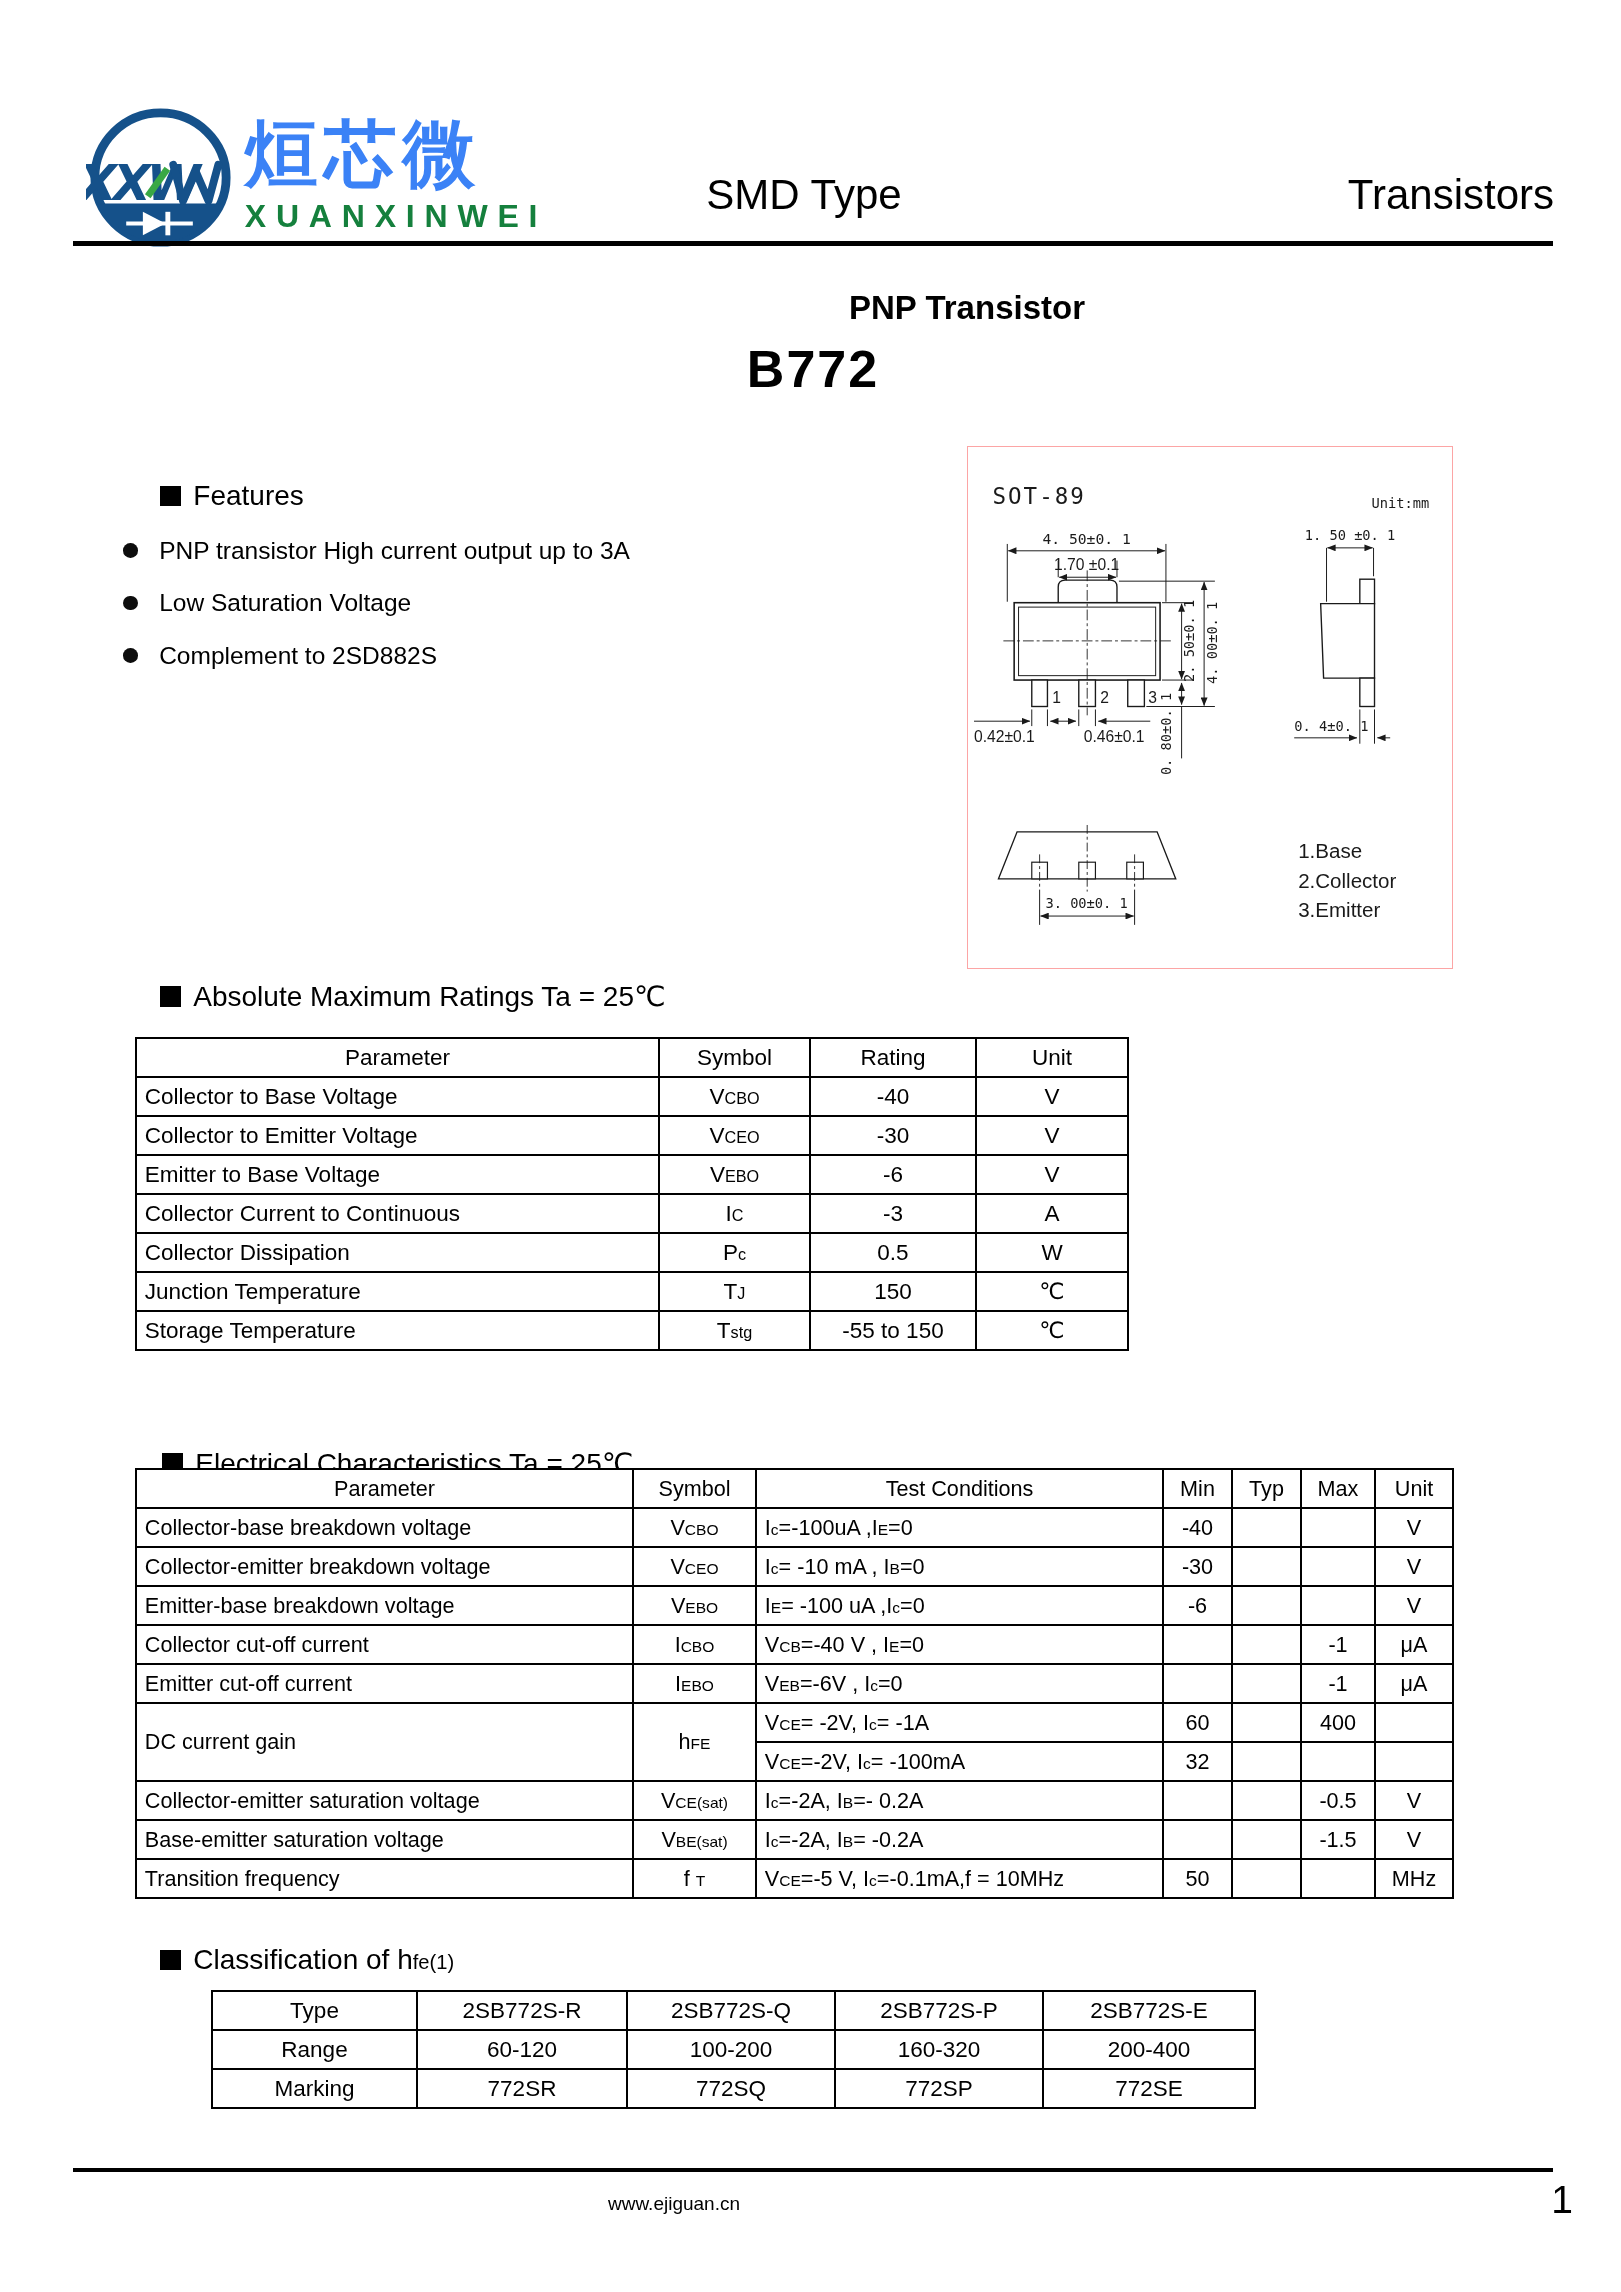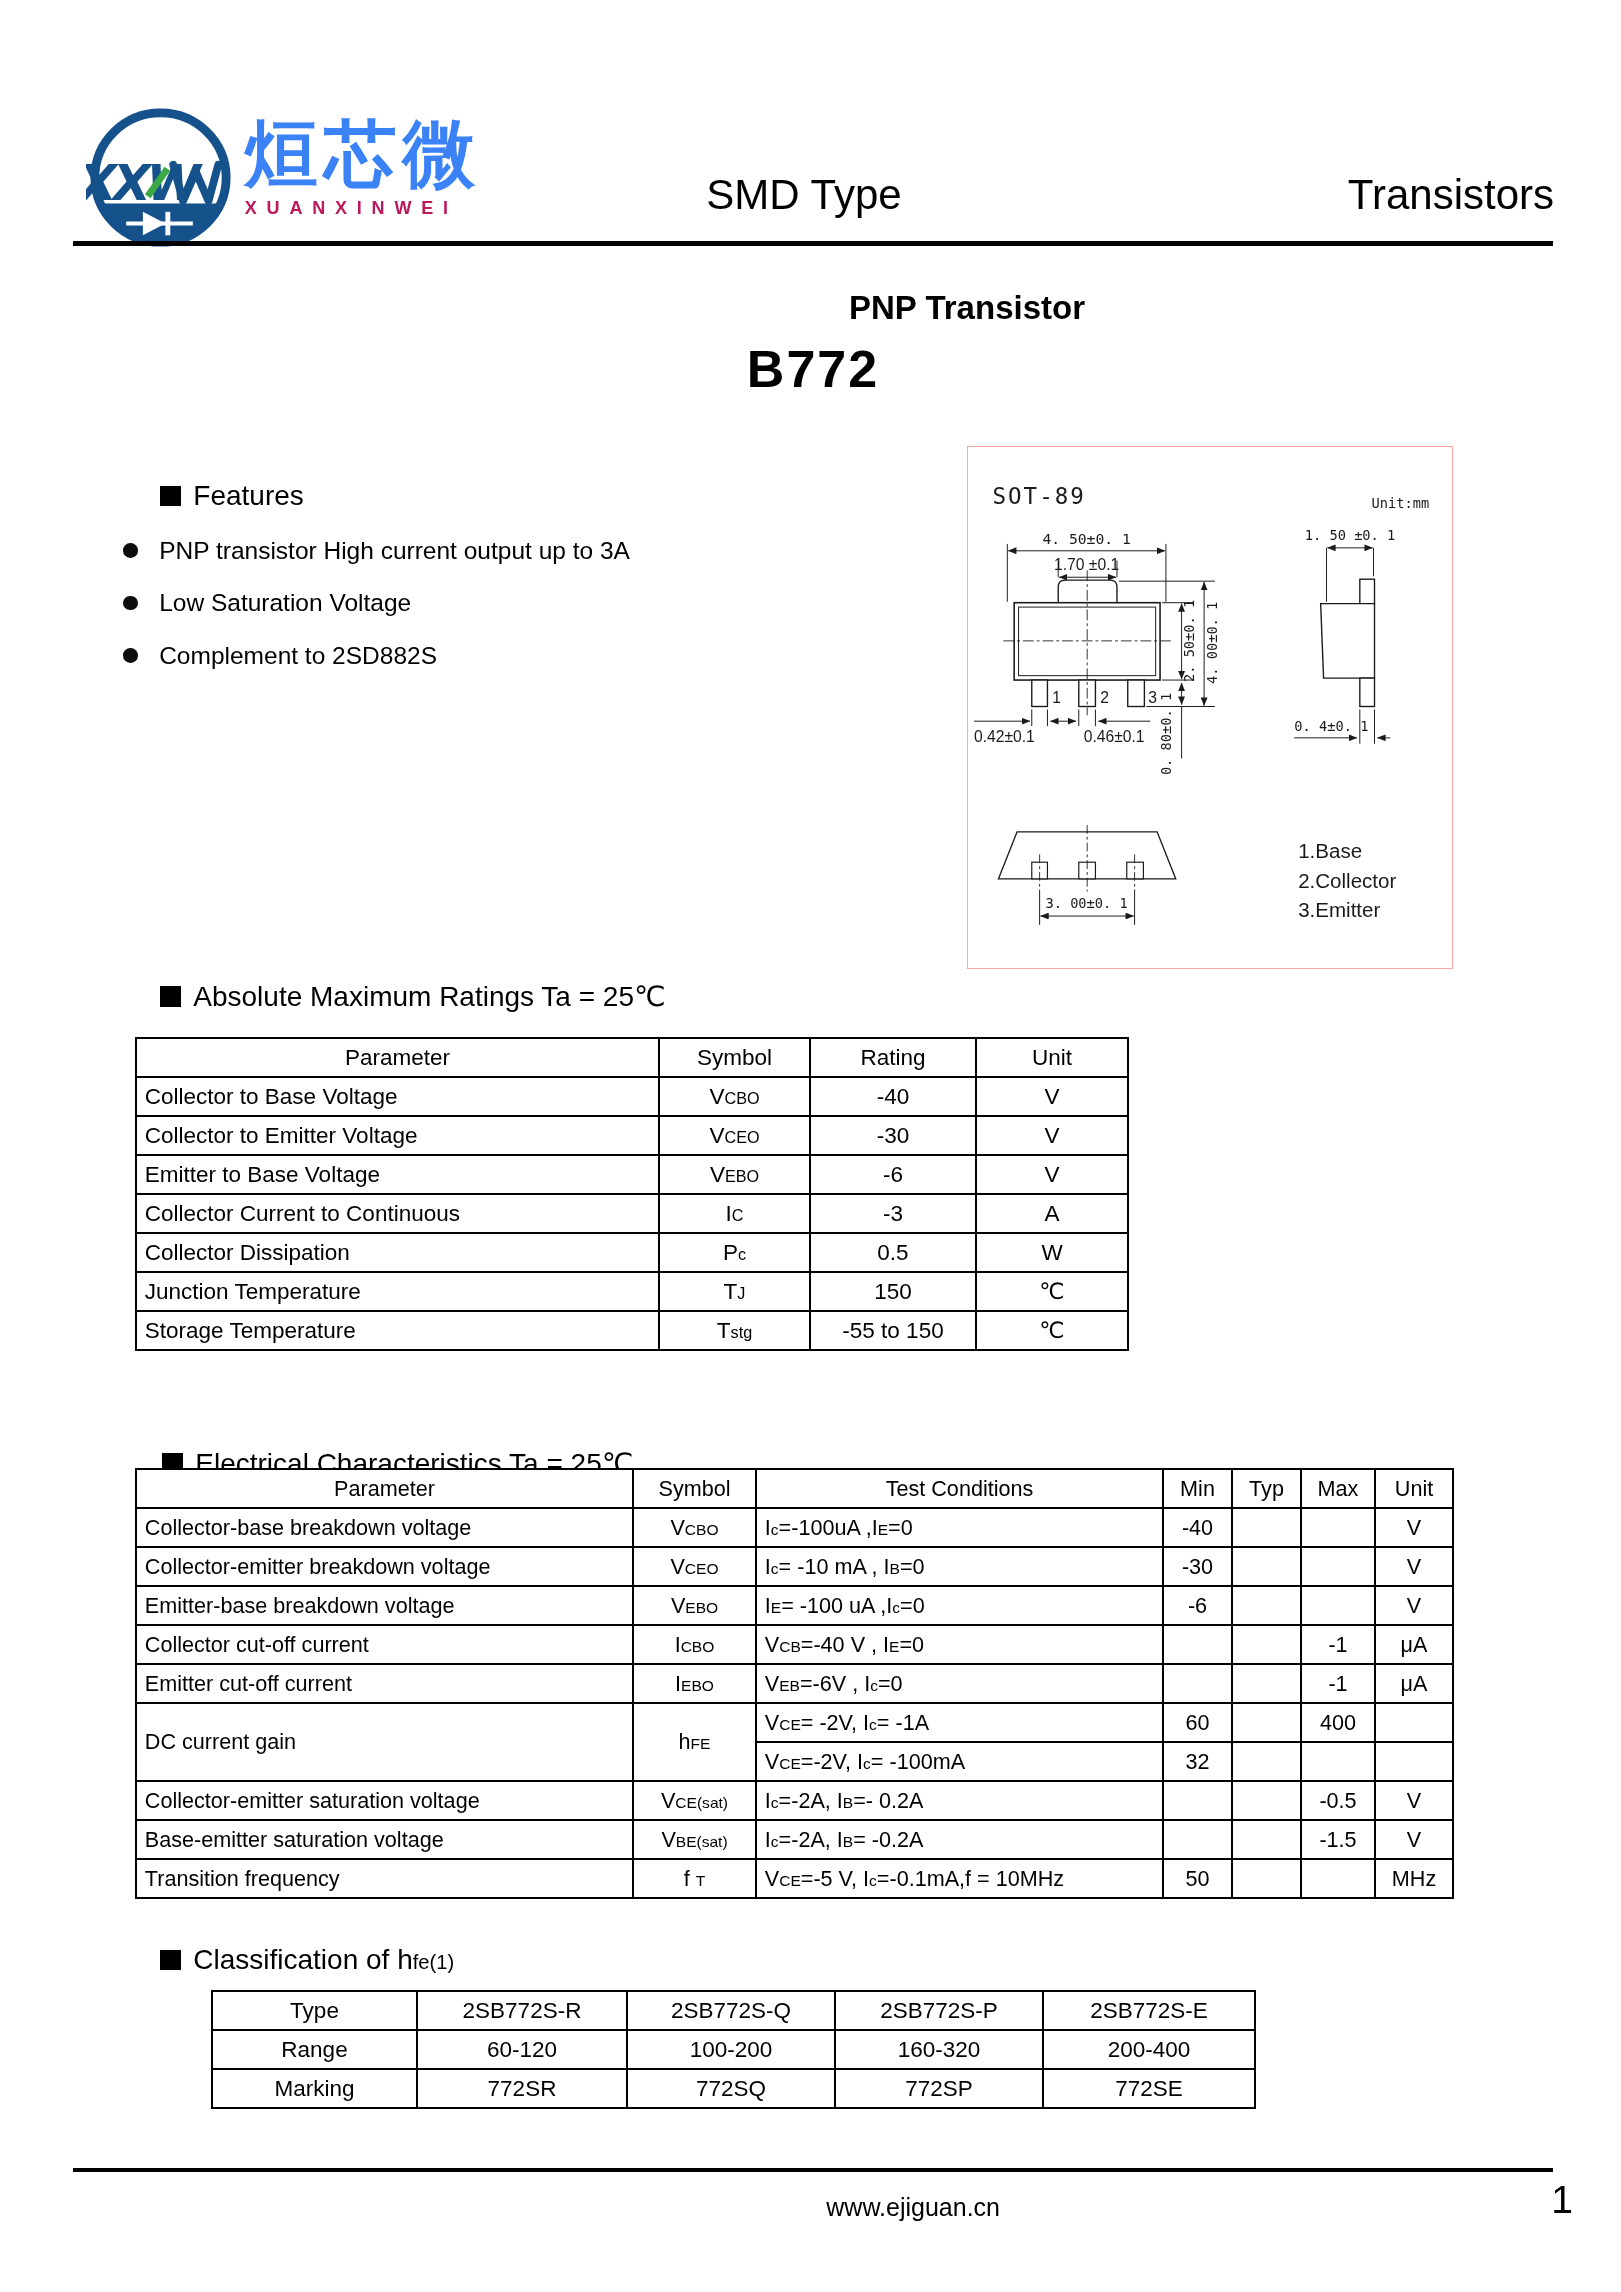--- a/index.html
+++ b/index.html
@@ -8,21 +8,21 @@
     background:#ffffff; overflow:hidden; color:#000;
     font-family:"Liberation Sans","DejaVu Sans",sans-serif;
   }
   .abs { position:absolute; }
 
   
   .logo-wrap { left:86px; top:106px; display:flex; align-items:flex-start; }
   .logo-svg { width:149px; height:145px; display:block; }
   .logo-text { margin-left:9.8px; }
   .logo-cn { font-size:73px; font-weight:bold; line-height:1.05; letter-spacing:5.9px; color:#3b82f6; margin-top:9.8px; font-family:"DejaVu Sans",sans-serif; }
-  .logo-en { font-size:18px; font-weight:bold; letter-spacing:9.8px; color:#be185d; margin-top:5.9px; }
+  .logo-en { font-size:32px; font-weight:bold; letter-spacing:9.8px; color:#15803d; margin-top:5.9px; }
   .smd-type { left:608px; top:171px; width:392px; text-align:center; font-size:42px; }
   .transistors { left:1255px; top:171px; width:299px; text-align:right; font-size:42px; }
   .hrule { left:73px; top:241px; width:1480px; height:4.9px; background:#000; }
   .title1 { left:595px; top:265px; width:490px; text-align:right; font-size:33px; font-weight:bold;margin-top:24px; }
   .title2 { left:568px; top:339px; width:490px; text-align:center; font-size:52px; font-weight:bold; letter-spacing:2px; }
 
   
   .sec-head { display:flex; align-items:center; font-size:28px;padding-left:40px; }
   .sq { width:20.6px; height:20.6px; background:#000; margin-right:12.7px; flex:none; }
 
@@ -48,21 +48,21 @@
 
   .amr-head { left:120px; top:980px; }
   .amr-tbl  { left:135px; top:1037px; }
   .ec-head  { left:122px; top:1411px;margin-top:36px; }
   .ec-tbl   { left:135px; top:1468px; }
   .cls-head { left:120px; top:1944px; }
   .cls-tbl  { left:211px; top:1990px; }
 
   
   .frule { left:73px; top:2168px; width:1480px; height:3.9px; background:#000; }
-  .site { left:608px; top:2193px; width:392px; text-align:right; font-size:25px; }
+  .site { left:608px; top:2193px; width:392px; text-align:left; font-size:19px; }
   .pageno { left:1514px; top:2178px; width:59px; text-align:right; font-size:39px; }
 </style>
 </head>
 <body>
 
 <div class="page">
 
   <div class="abs logo-wrap">
     <svg class="logo-svg" viewBox="0 0 150 148">
       <ellipse cx="75" cy="73" rx="67" ry="66" fill="none" stroke="#15518a" stroke-width="9"></ellipse>

